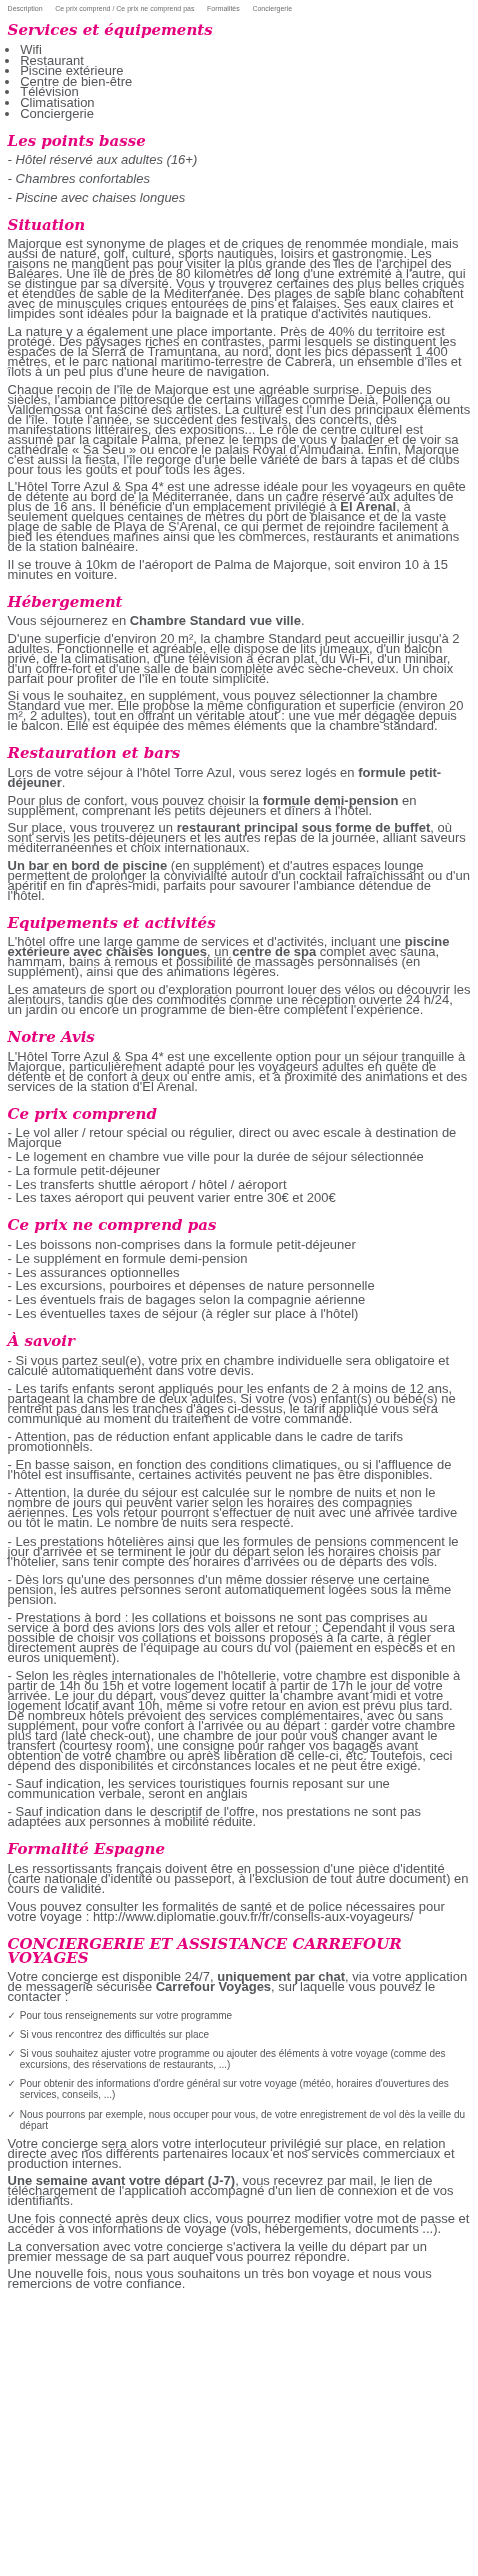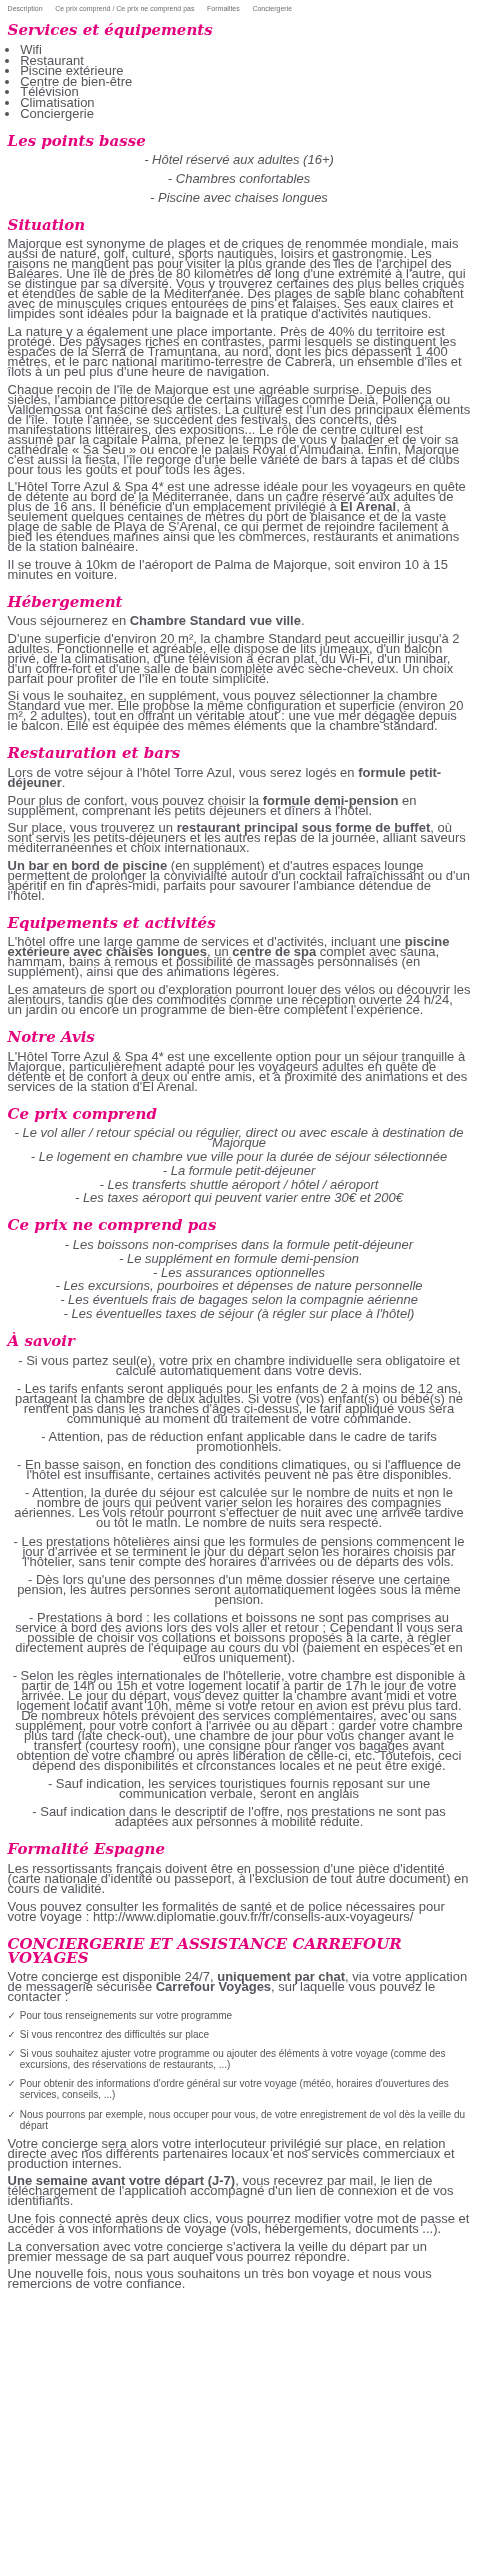--- a/index.html
+++ b/index.html
@@ -29,23 +29,23 @@
   }
   section:first-of-type h2 { margin-top:8.8px; }
 
   p, li { font-size:13px; line-height:10px; }
   p { margin:0 0 7.6px 0; }
   .bold, b { font-weight:700;text-align:center; }
 
   ul.bullets { list-style:disc; margin:0 0 7.6px 12.6px; }
   ul.bullets li { margin:0.6px 0; }
 
-  ul.plain { list-style:none; margin:0 0 7.6px 0;text-align:center; }
+  ul.plain { list-style:none; margin:0 0 7.6px 0; }
   ul.points li { font-style:italic; margin:0 0 8.8px 0; }
-  ul.dash li { margin:0 0 3.8px 0;font-style:italic; }
+  ul.dash li { margin:0 0 3.8px 0; }
   ul.notes li { margin:0 0 8.2px 0; }
 
   .check-row { display:flex; gap:3.8px; margin:0 0 8.2px 0; }
   .check-row .check { flex:0 0 auto; }
 
   a.link { color:#54565a; text-decoration:none; cursor:pointer; }
 </style>
 </head>
 <body>
 

